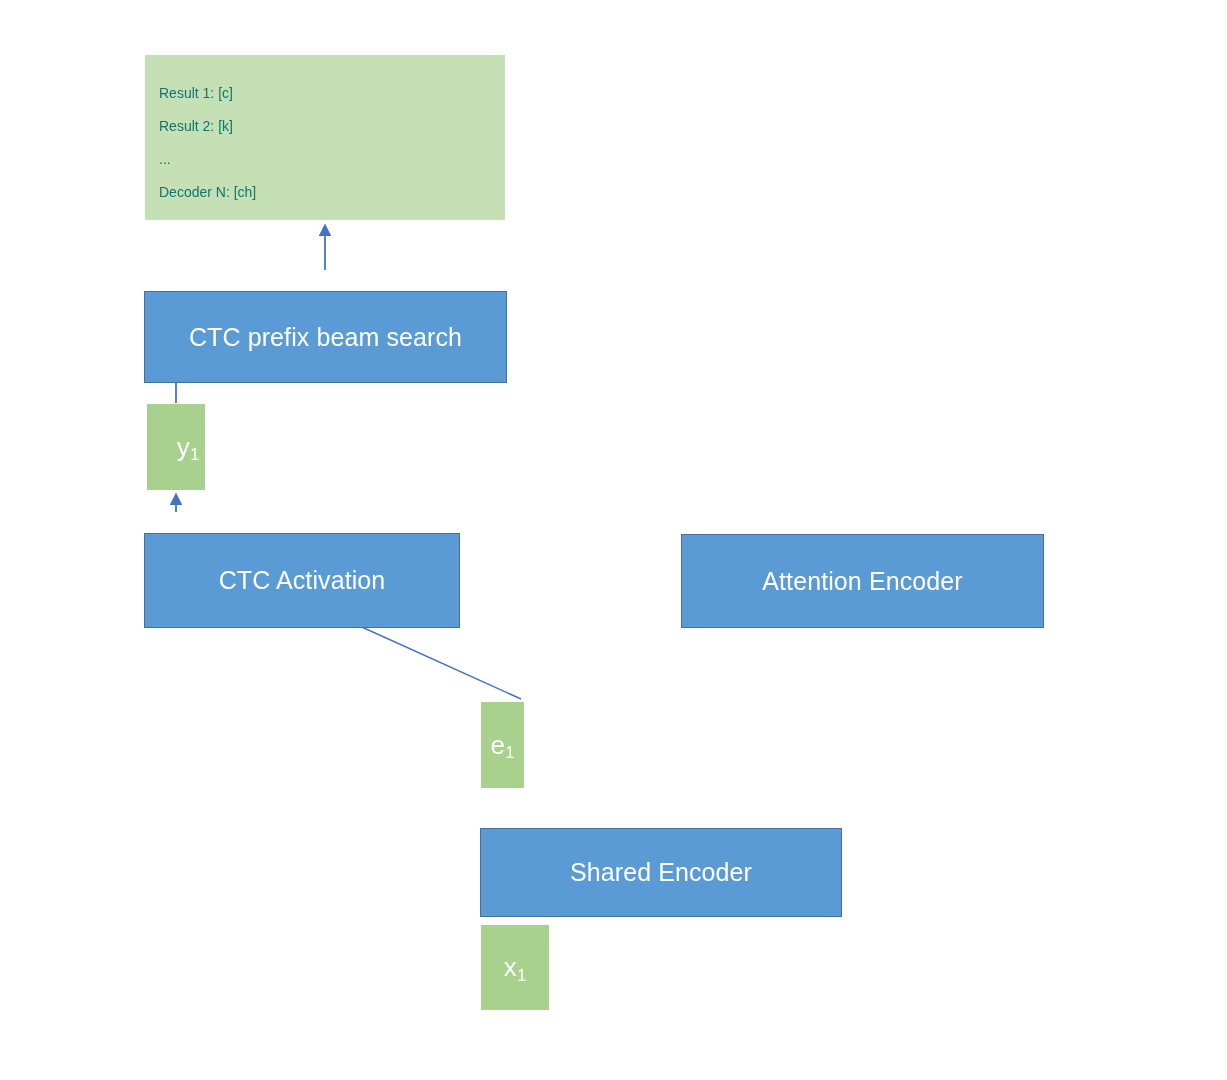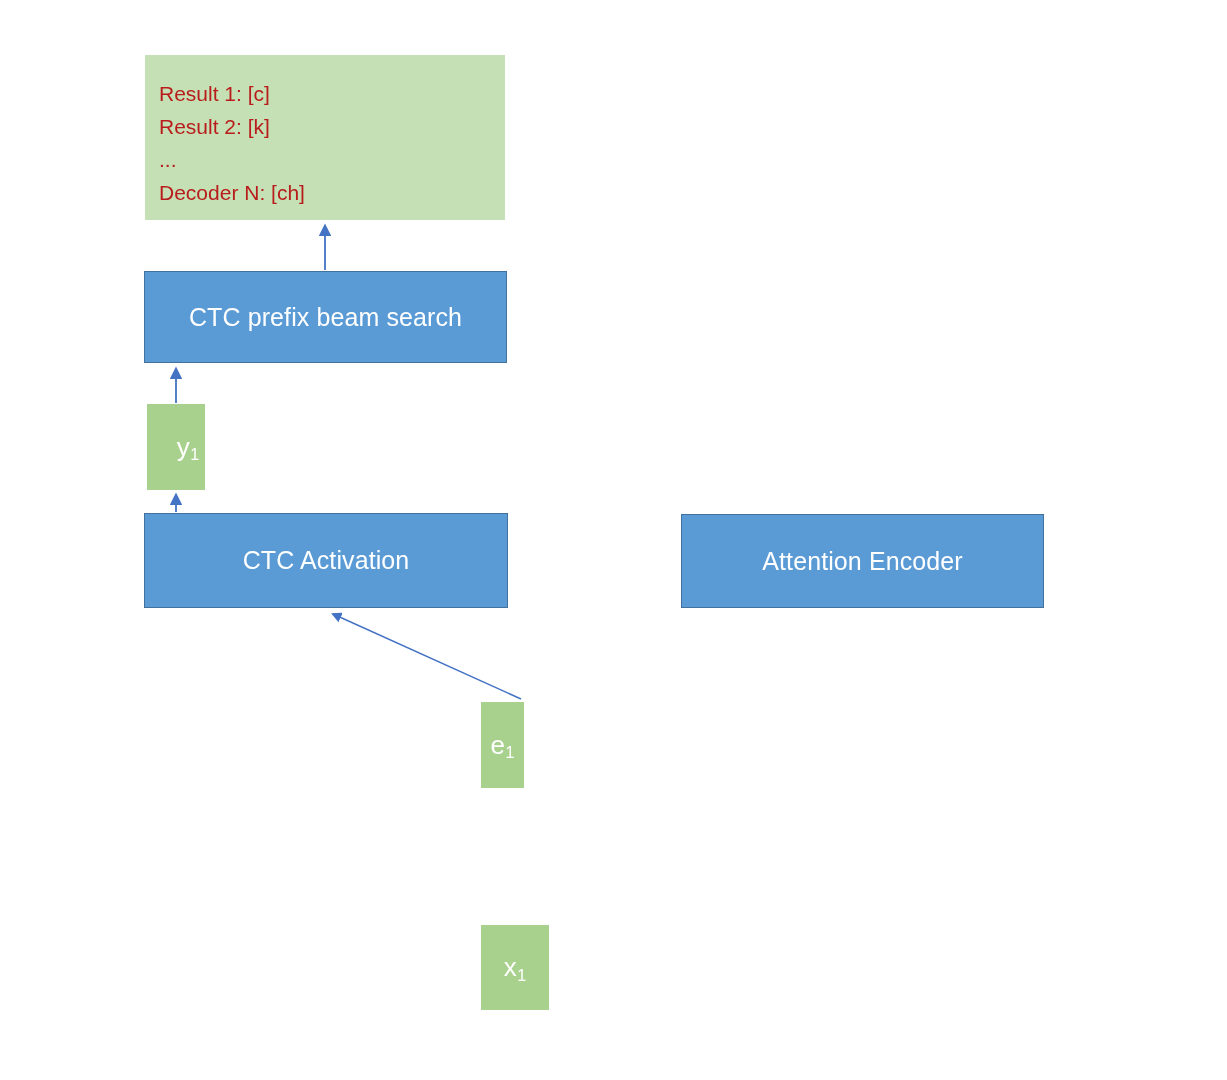--- a/index.html
+++ b/index.html
@@ -36,41 +36,42 @@
     border: none;
   }
   .node-green {
     background: #A9D18E;
     border: none;
   }
   .label-lg {
     font-size: 25px;
     font-weight: 400;
     letter-spacing: 0.1px;
+    margin-top: 20px;
   }
   .label-var {
     font-size: 26px;
     font-weight: 400;
   }
   .label-var sub {
     font-size: 0.62em;
     vertical-align: baseline;
     position: relative;
     bottom: -0.28em;
     padding-left: 0.5px;
   }
   
   #results-box {
     display: block;
     padding: 22px 14px 0 14px;
   }
   .result-line {
-    font-size: 21px;
+    font-size: 14px;
     line-height: 33px;
-    color: #b91c1c;
+    color: #0f766e;
     text-align: left;
     white-space: pre;
   }
   svg.edges {
     position: absolute;
     left: 0;
     top: 0;
     width: 1227px;
     height: 1080px;
     pointer-events: none;
@@ -113,30 +114,33 @@
   </div>
 
   <div class="node node-blue label-lg" style="left:144px; top:271px; width:363px; height:92px;">
     <span>CTC prefix beam search</span>
   </div>
 
   <div class="node node-green label-var" style="left:147px; top:404px; width:58px; height:86px;padding-left:24px;">
     <span><span>y</span><sub>1</sub></span>
   </div>
 
-  <div class="node node-blue label-lg" style="left:144px; top:513px; width:364px; height:95px;">
+  <div class="node node-blue label-lg" style="left:144px; top:513px; width:316px; height:95px;">
     <span>CTC Activation</span>
   </div>
 
   <div class="node node-blue label-lg" style="left:681px; top:514px; width:363px; height:94px;">
     <span>Attention Encoder</span>
   </div>
 
   <div class="node node-green label-var" style="left:481px; top:702px; width:43px; height:86px;">
     <span><span>e</span><sub>1</sub></span>
   </div>
 
+  <div class="node node-blue label-lg" style="left:480px; top:808px; width:362px; height:89px;">
+    <span>Shared Encoder</span>
+  </div>
 
   <div class="node node-green label-var" style="left:481px; top:925px; width:68px; height:85px;">
     <span><span>x</span><sub>1</sub></span>
   </div>
 
 </div>
 
 </body></html>

